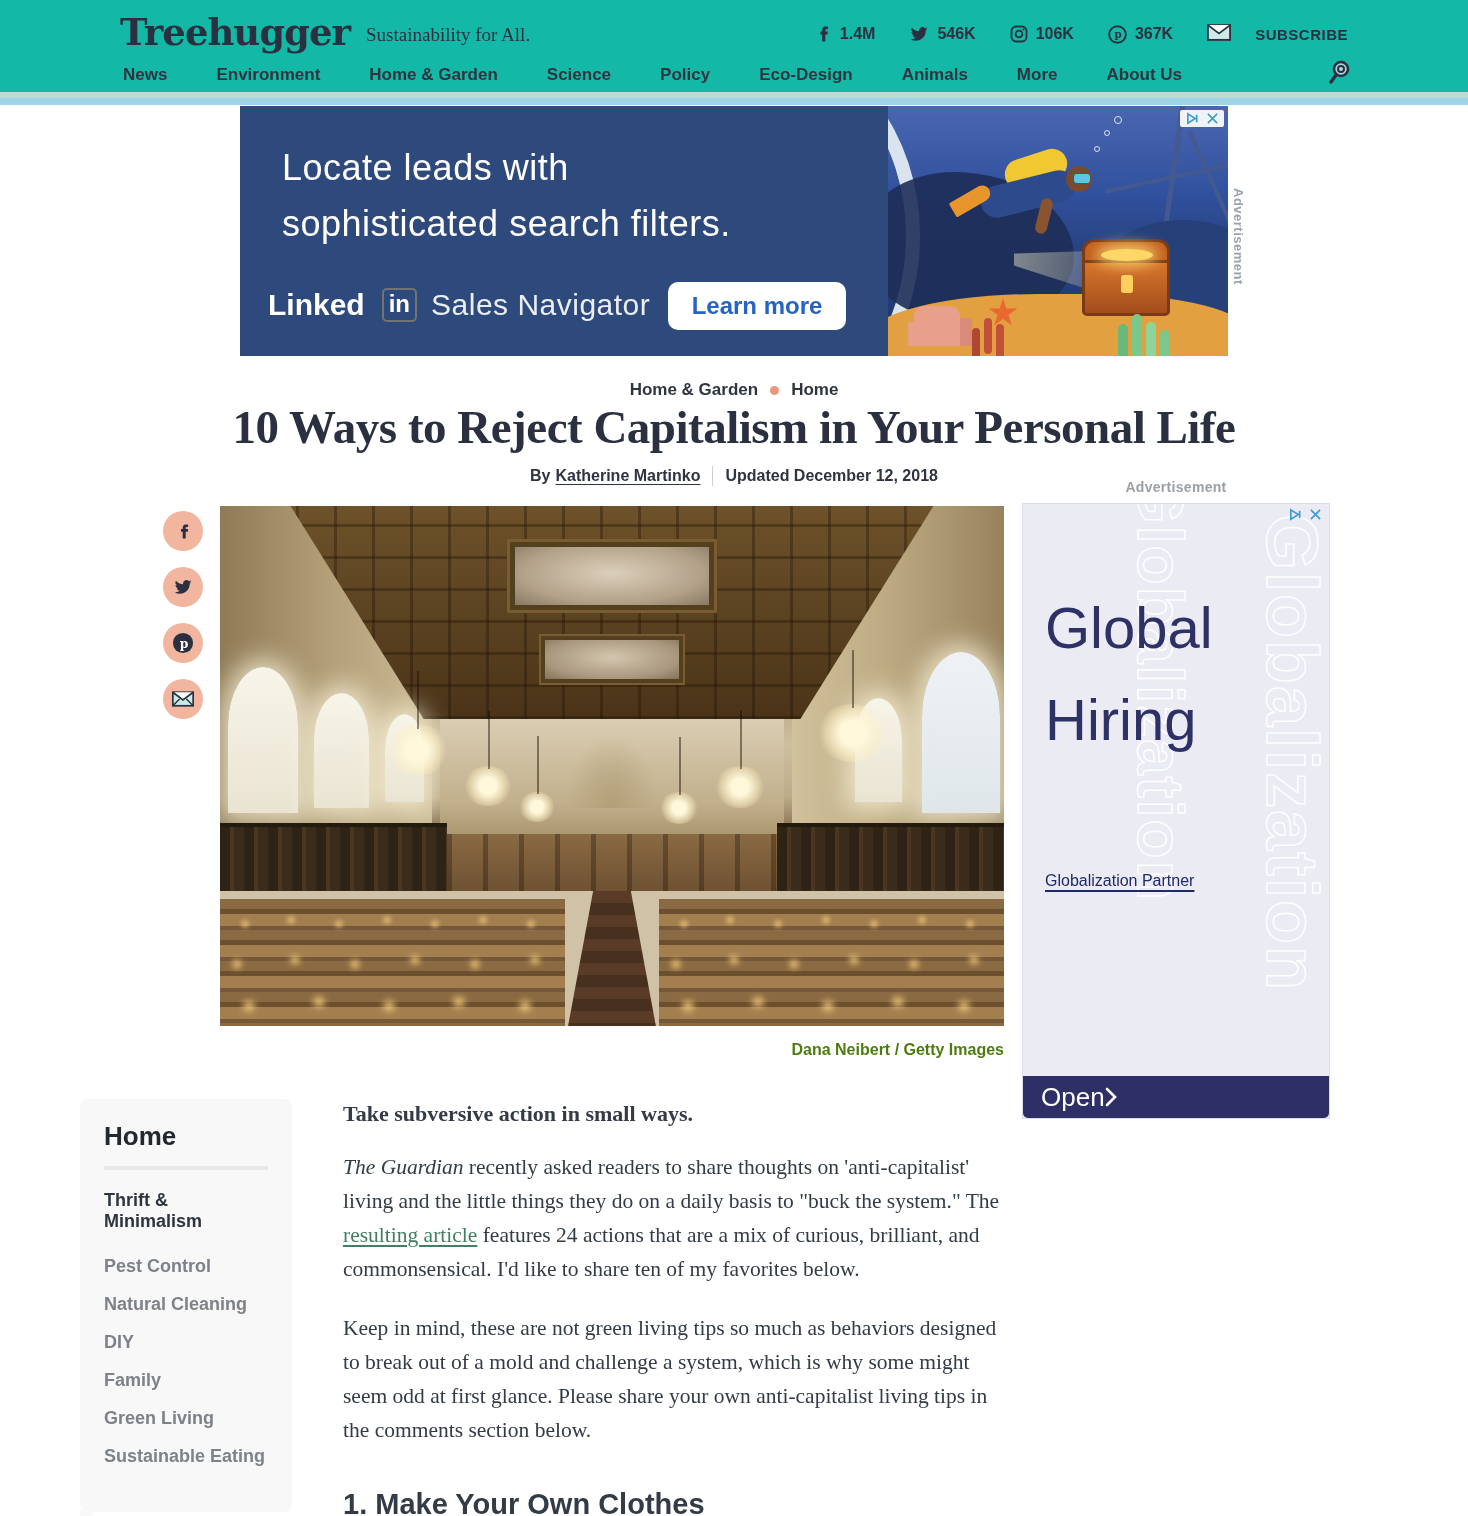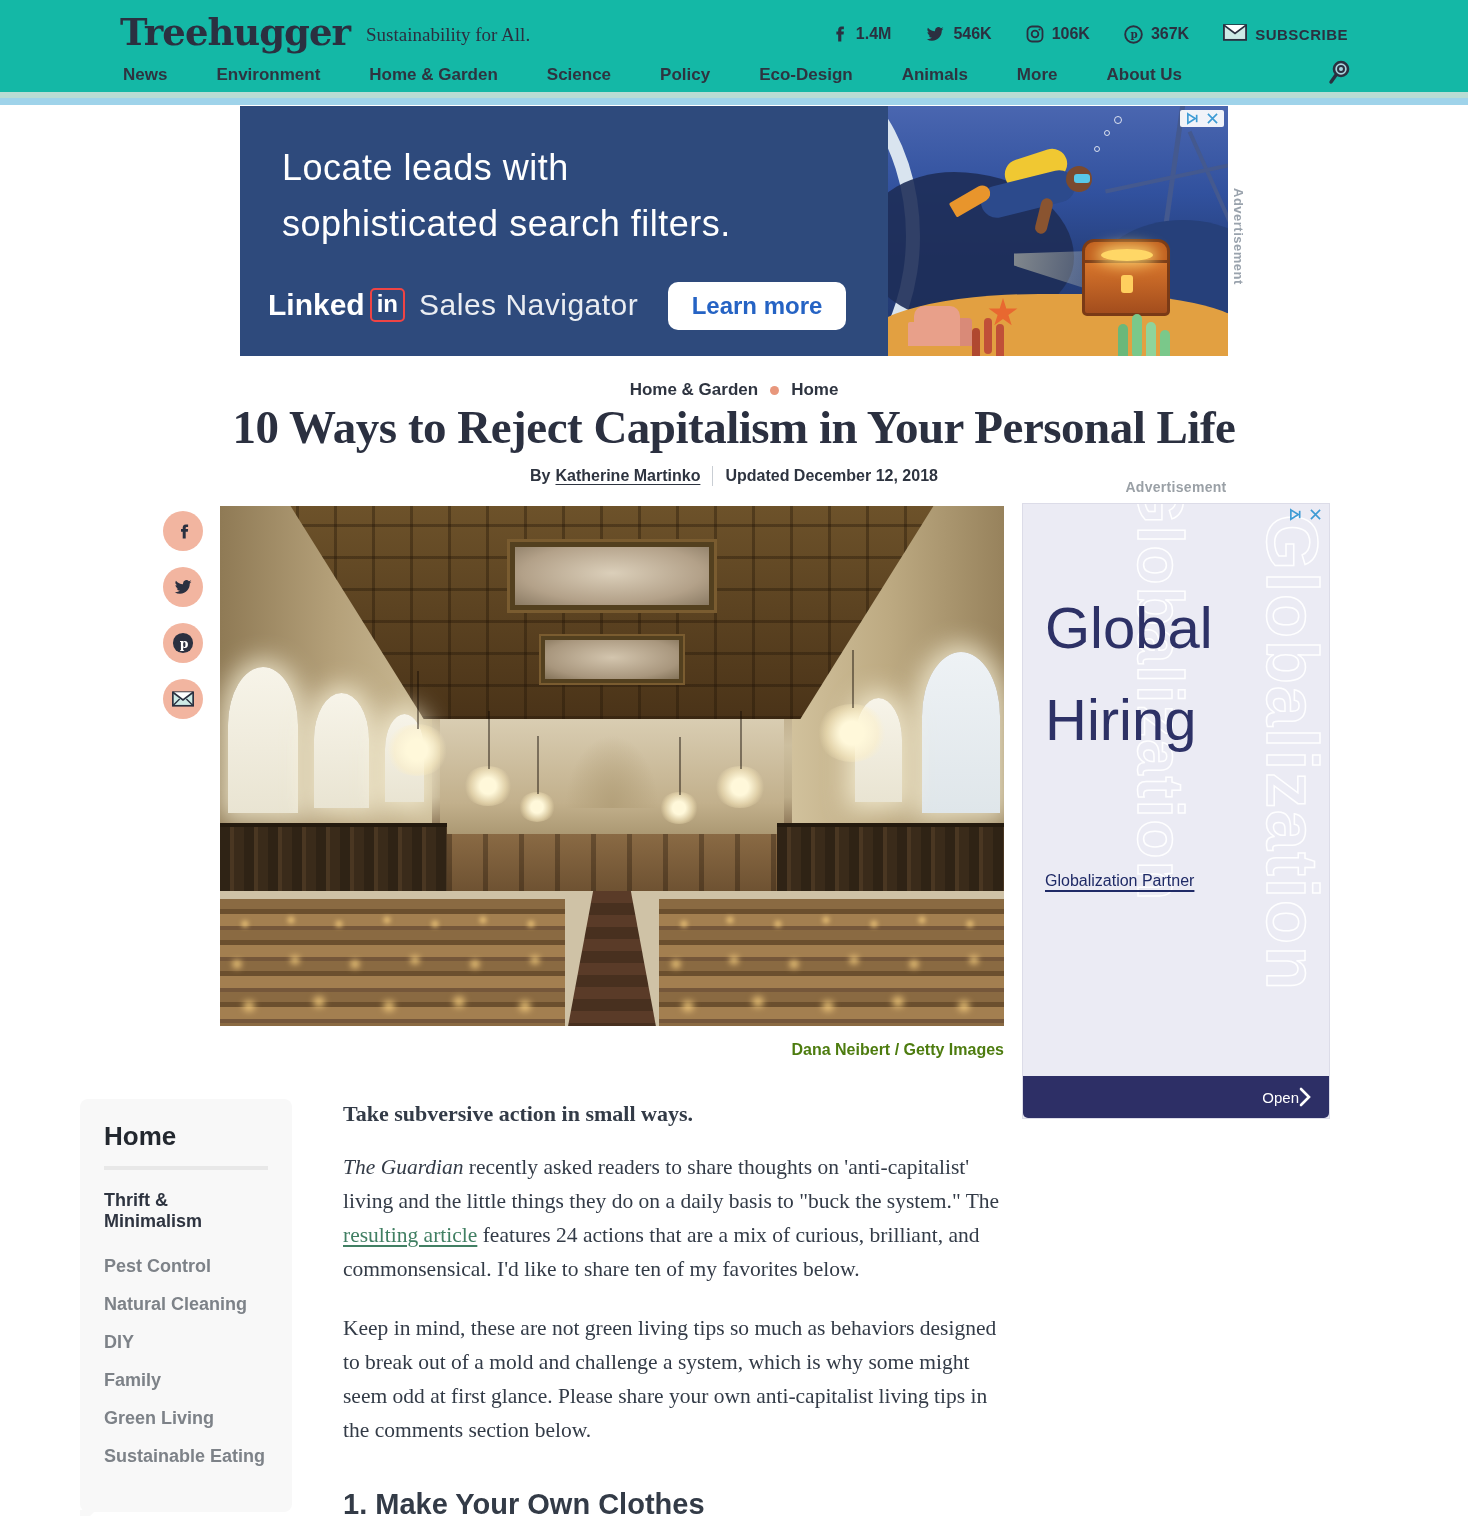--- a/index.html
+++ b/index.html
@@ -11,35 +11,35 @@
   .page { width:1468px; height:1516px; position:relative; }
 
   
   .header { position:relative; height:92px; background:#14b8a6; }
   .logo-row { display:flex; align-items:center; height:58px; padding:6px 120px 0 120px; }
   .logo { font-family:"DejaVu Serif", serif; font-weight:bold; font-size:37px; letter-spacing:-1px; color:#2b3040; }
   .tagline { font-family:"Liberation Serif", serif; font-size:19px; color:#2b3040; margin-left:16px; margin-top:6px; }
   .social-row { margin-left:auto; display:flex; align-items:center; gap:34px; margin-top:4px; }
   .soc-stat { display:flex; align-items:center; gap:8px; font-weight:bold; font-size:16px; color:#2b3040; cursor:pointer; }
   .soc-stat svg { display:block; }
-  .subscribe { display:flex; align-items:center; gap:8px; font-weight:bold; font-size:15px; letter-spacing:.5px; color:#2b3040; cursor:pointer; }
+  .subscribe { display:flex; align-items:center; gap:24px; font-weight:bold; font-size:15px; letter-spacing:.5px; color:#2b3040; cursor:pointer; }
   .nav-row { display:flex; align-items:center; padding:0 116px 0 123px; height:34px; }
   .nav-item { font-weight:bold; font-size:17px; color:#2e3440; margin-right:49px; cursor:pointer; white-space:nowrap; }
   .search-btn { margin-left:auto; cursor:pointer; }
   .stripes { height:13px; }
   .stripe-a { height:6px; background:#b9dcd4; }
   .stripe-b { height:7px; background:#9fd3ea; }
 
   
   .banner-wrap { position:relative; margin:1px 0 0 240px; width:988px; height:250px; }
   .banner { position:absolute; inset:0; background:#2e4a7c; overflow:hidden; }
   .banner-headline { position:absolute; left:42px; top:34px; color:#fff; font-size:36px; font-weight:400; line-height:56px; letter-spacing:.5px; }
   .brand-row { position:absolute; left:28px; top:182px; display:flex; align-items:center; color:#fff; }
   .brand-word { font-size:30px; font-weight:bold; }
-  .brand-badge { margin-left:5px; border:2px solid #ef4444; border-radius:5px; padding:0 5px 2px 5px; font-size:24px; font-weight:bold; line-height:28px; }
+  .brand-badge { margin-left:17px; border:2px solid #737373; border-radius:5px; padding:0 5px 2px 5px; font-size:24px; font-weight:bold; line-height:28px; }
   .brand-product { font-size:30px; font-weight:400; opacity:.9; margin-left:14px; letter-spacing:.5px; }
   .learn-more { position:absolute; left:428px; top:176px; width:178px; height:48px; background:#fff; border:none; border-radius:10px;
     color:#2563c4; font-size:24px; font-weight:bold; font-family:"Liberation Sans",sans-serif; cursor:pointer; }
   
   .illus { position:absolute; left:648px; top:0; width:340px; height:250px; overflow:hidden;
     background:linear-gradient(180deg,#4a66b0 0%,#31519e 35%,#27417f 60%,#20366b 100%); }
   .arc { position:absolute; left:-268px; top:-60px; width:300px; height:380px; border:14px solid #d9e4ef; border-radius:50%; }
   .mast { position:absolute; background:#44598f; }
   .m1 { right:52px; top:-10px; width:5px; height:150px; transform:rotate(8deg); }
   .m2 { right:10px; top:20px; width:4px; height:130px; transform:rotate(-24deg); }
@@ -129,21 +129,21 @@
   .side-ad-wrap { position:absolute; left:1022px; top:-22px; width:308px; }
   .ad-label { text-align:center; font-size:14px; font-weight:bold; color:#9aa0a6; letter-spacing:.3px; margin-bottom:8px; }
   .side-ad { position:relative; width:308px; height:616px; background:#ebebf4; border:1px solid #dcdce8; overflow:hidden; }
   .side-ad .adchoice { right:2px; top:2px; background:transparent; }
   .ghost-word { position:absolute; writing-mode:vertical-rl; font-size:72px; font-weight:bold; color:transparent;
     -webkit-text-stroke:1.5px rgba(255,255,255,.95); letter-spacing:2px; pointer-events:none; }
   .gw1 { right:-4px; top:10px; height:640px; } .gw2 { left:100px; top:-30px; height:640px; font-size:64px; }
   .ad-big-text { position:absolute; left:22px; top:78px; font-size:58px; line-height:92px; color:#2d3166; font-weight:500; }
   .ad-link { position:absolute; left:22px; top:368px; font-size:16px; font-weight:500; color:#1f2a66; text-decoration:underline; text-underline-offset:4px; text-decoration-thickness:2px; cursor:pointer; }
   .open-bar { position:absolute; left:0; bottom:0; width:100%; height:42px; background:#2d2f66; border-radius:0 0 5px 5px;
-    display:flex; align-items:center; justify-content:flex-end; padding:0 18px; color:#fff; font-size:15px; cursor:pointer; }
+    display:flex; align-items:center; justify-content:flex-start; padding:0 18px; color:#fff; font-size:26px; cursor:pointer; }
 
   
   .menu-box { position:absolute; left:80px; top:598px; width:212px; background:#f8f8f8; border-radius:8px; padding:22px 24px 28px 24px; }
   .menu-box::after { content:""; position:absolute; left:0; bottom:-14px; width:0; height:0; border-top:16px solid #f8f8f8; border-right:16px solid transparent; }
   .menu-title { font-size:26px; font-weight:bold; color:#23282f; }
   .menu-divider { height:4px; background:#e8e8e8; margin:14px 0 20px 0; }
   .menu-active { font-size:18px; font-weight:bold; color:#2e3440; margin-bottom:24px; cursor:pointer; }
   .menu-item { font-size:18px; font-weight:bold; color:#7d8288; margin-bottom:17px; cursor:pointer; }
 
   

